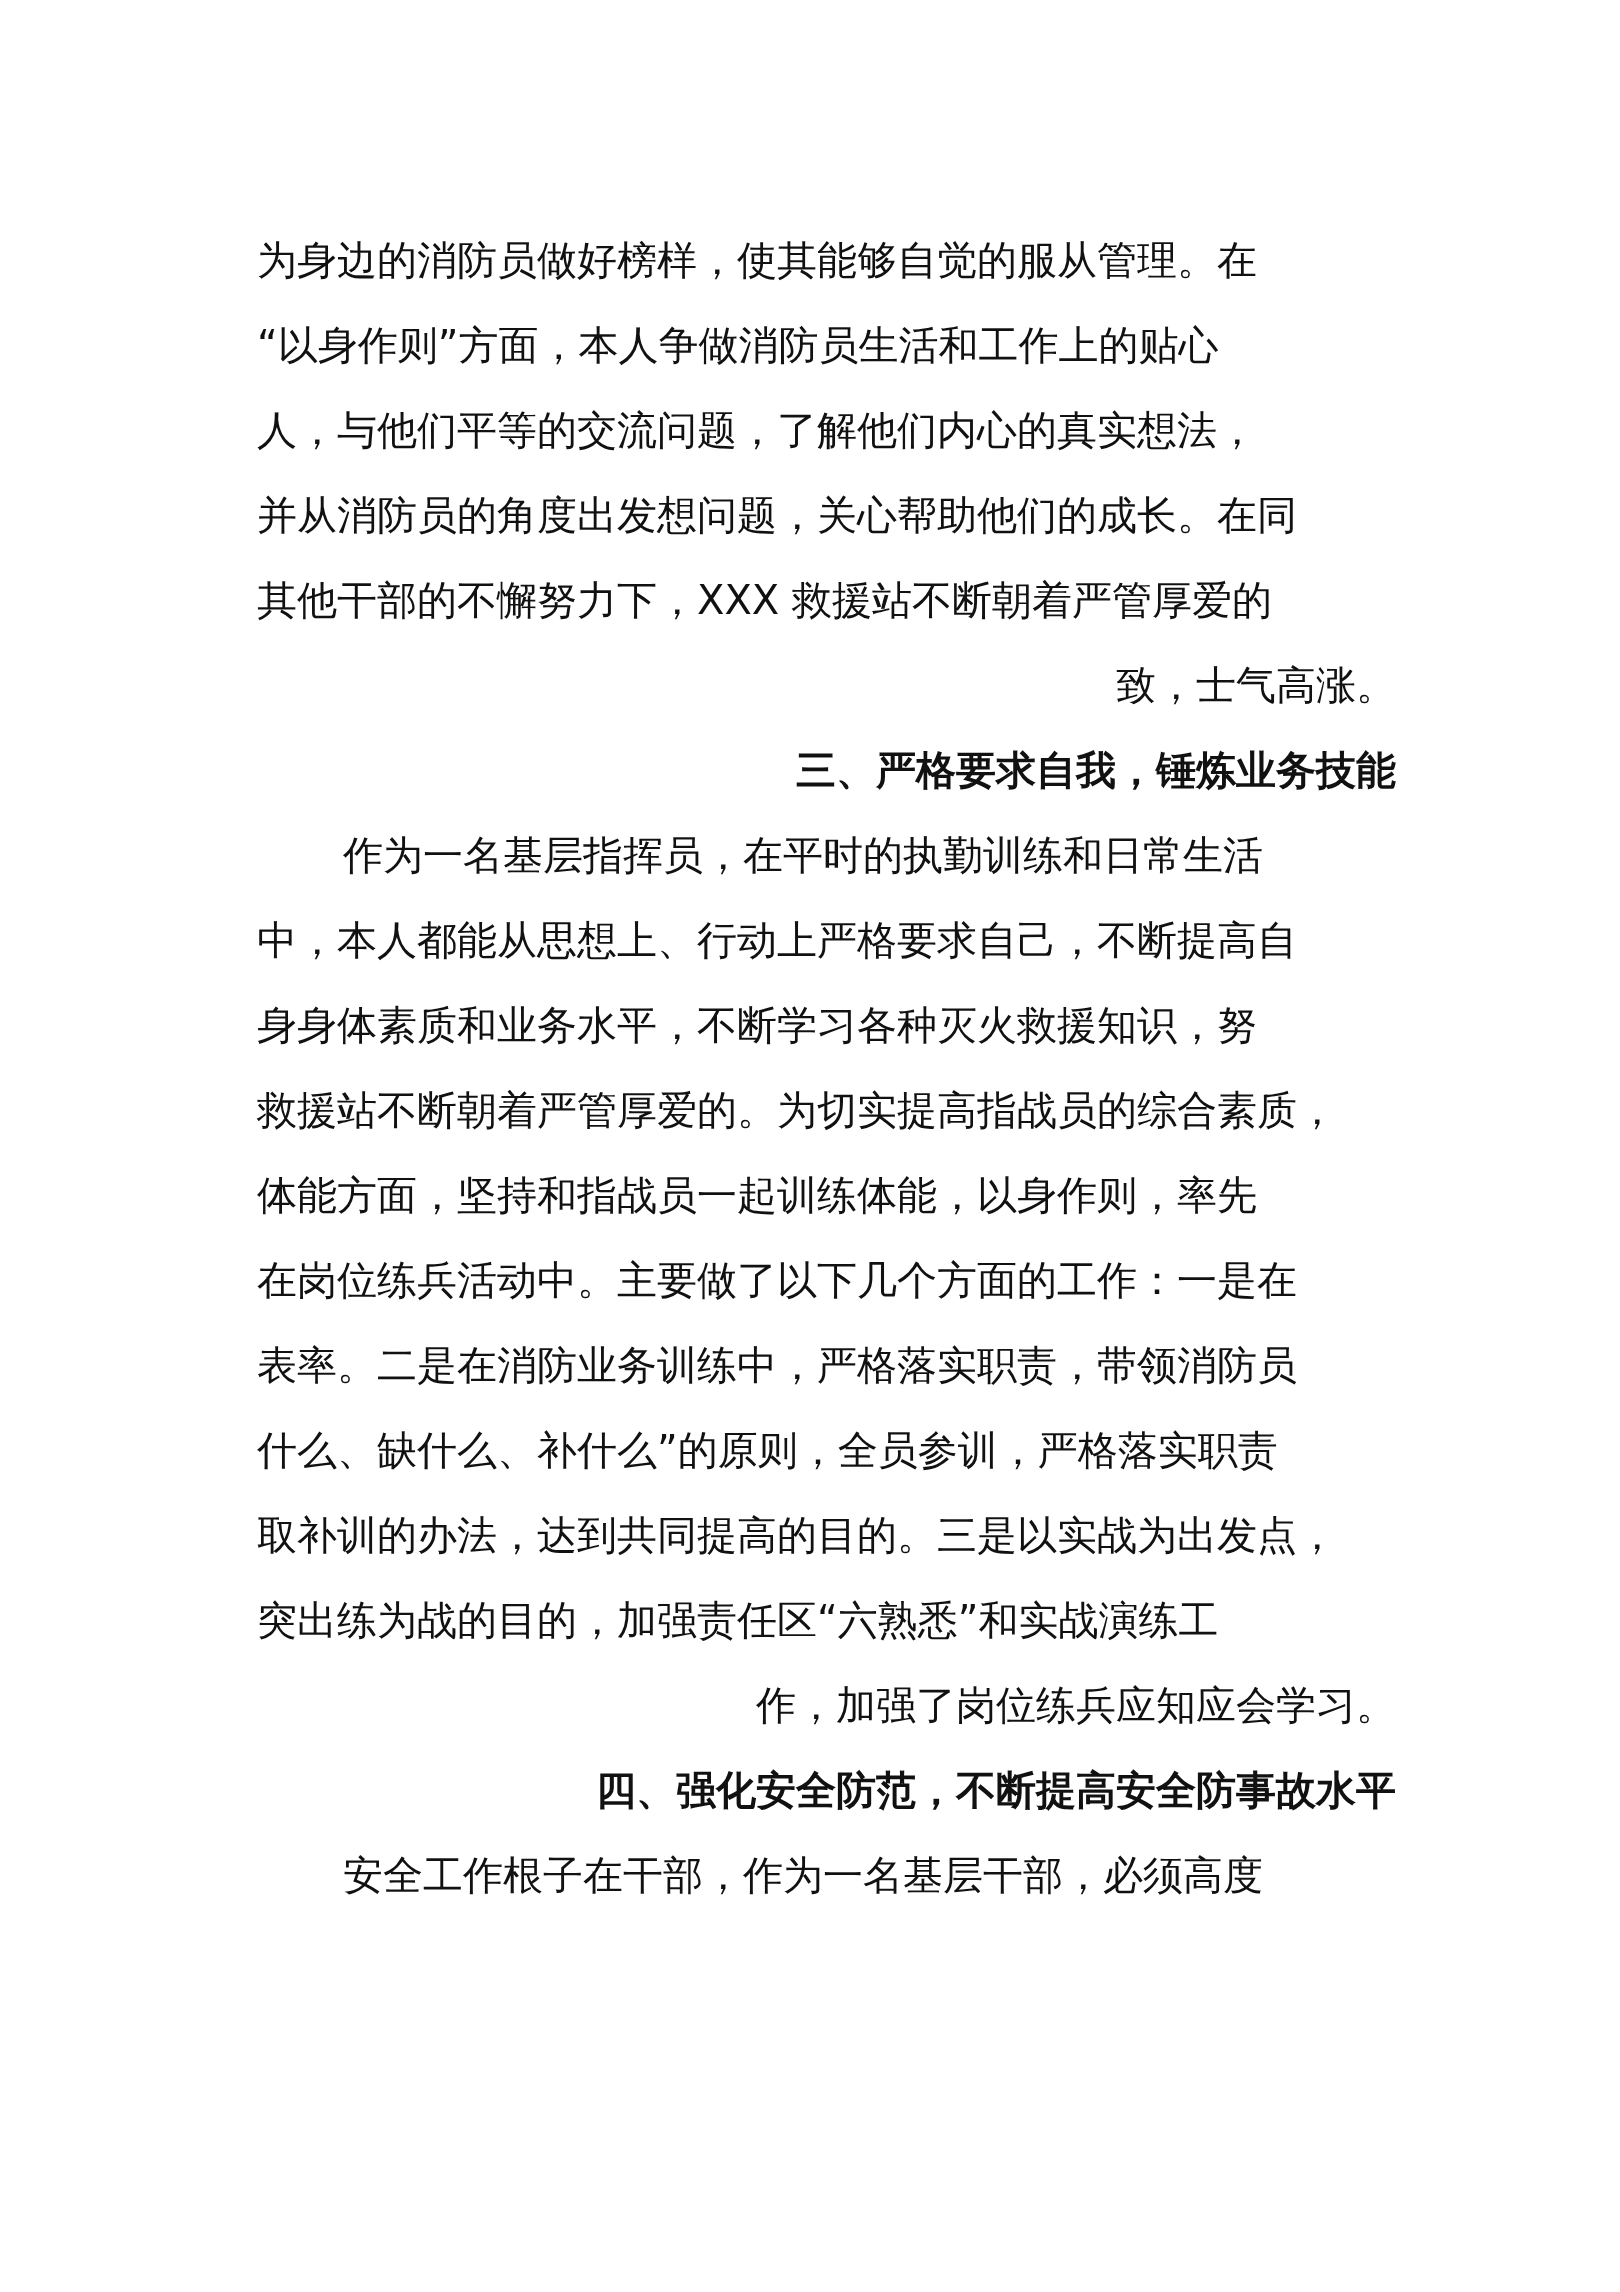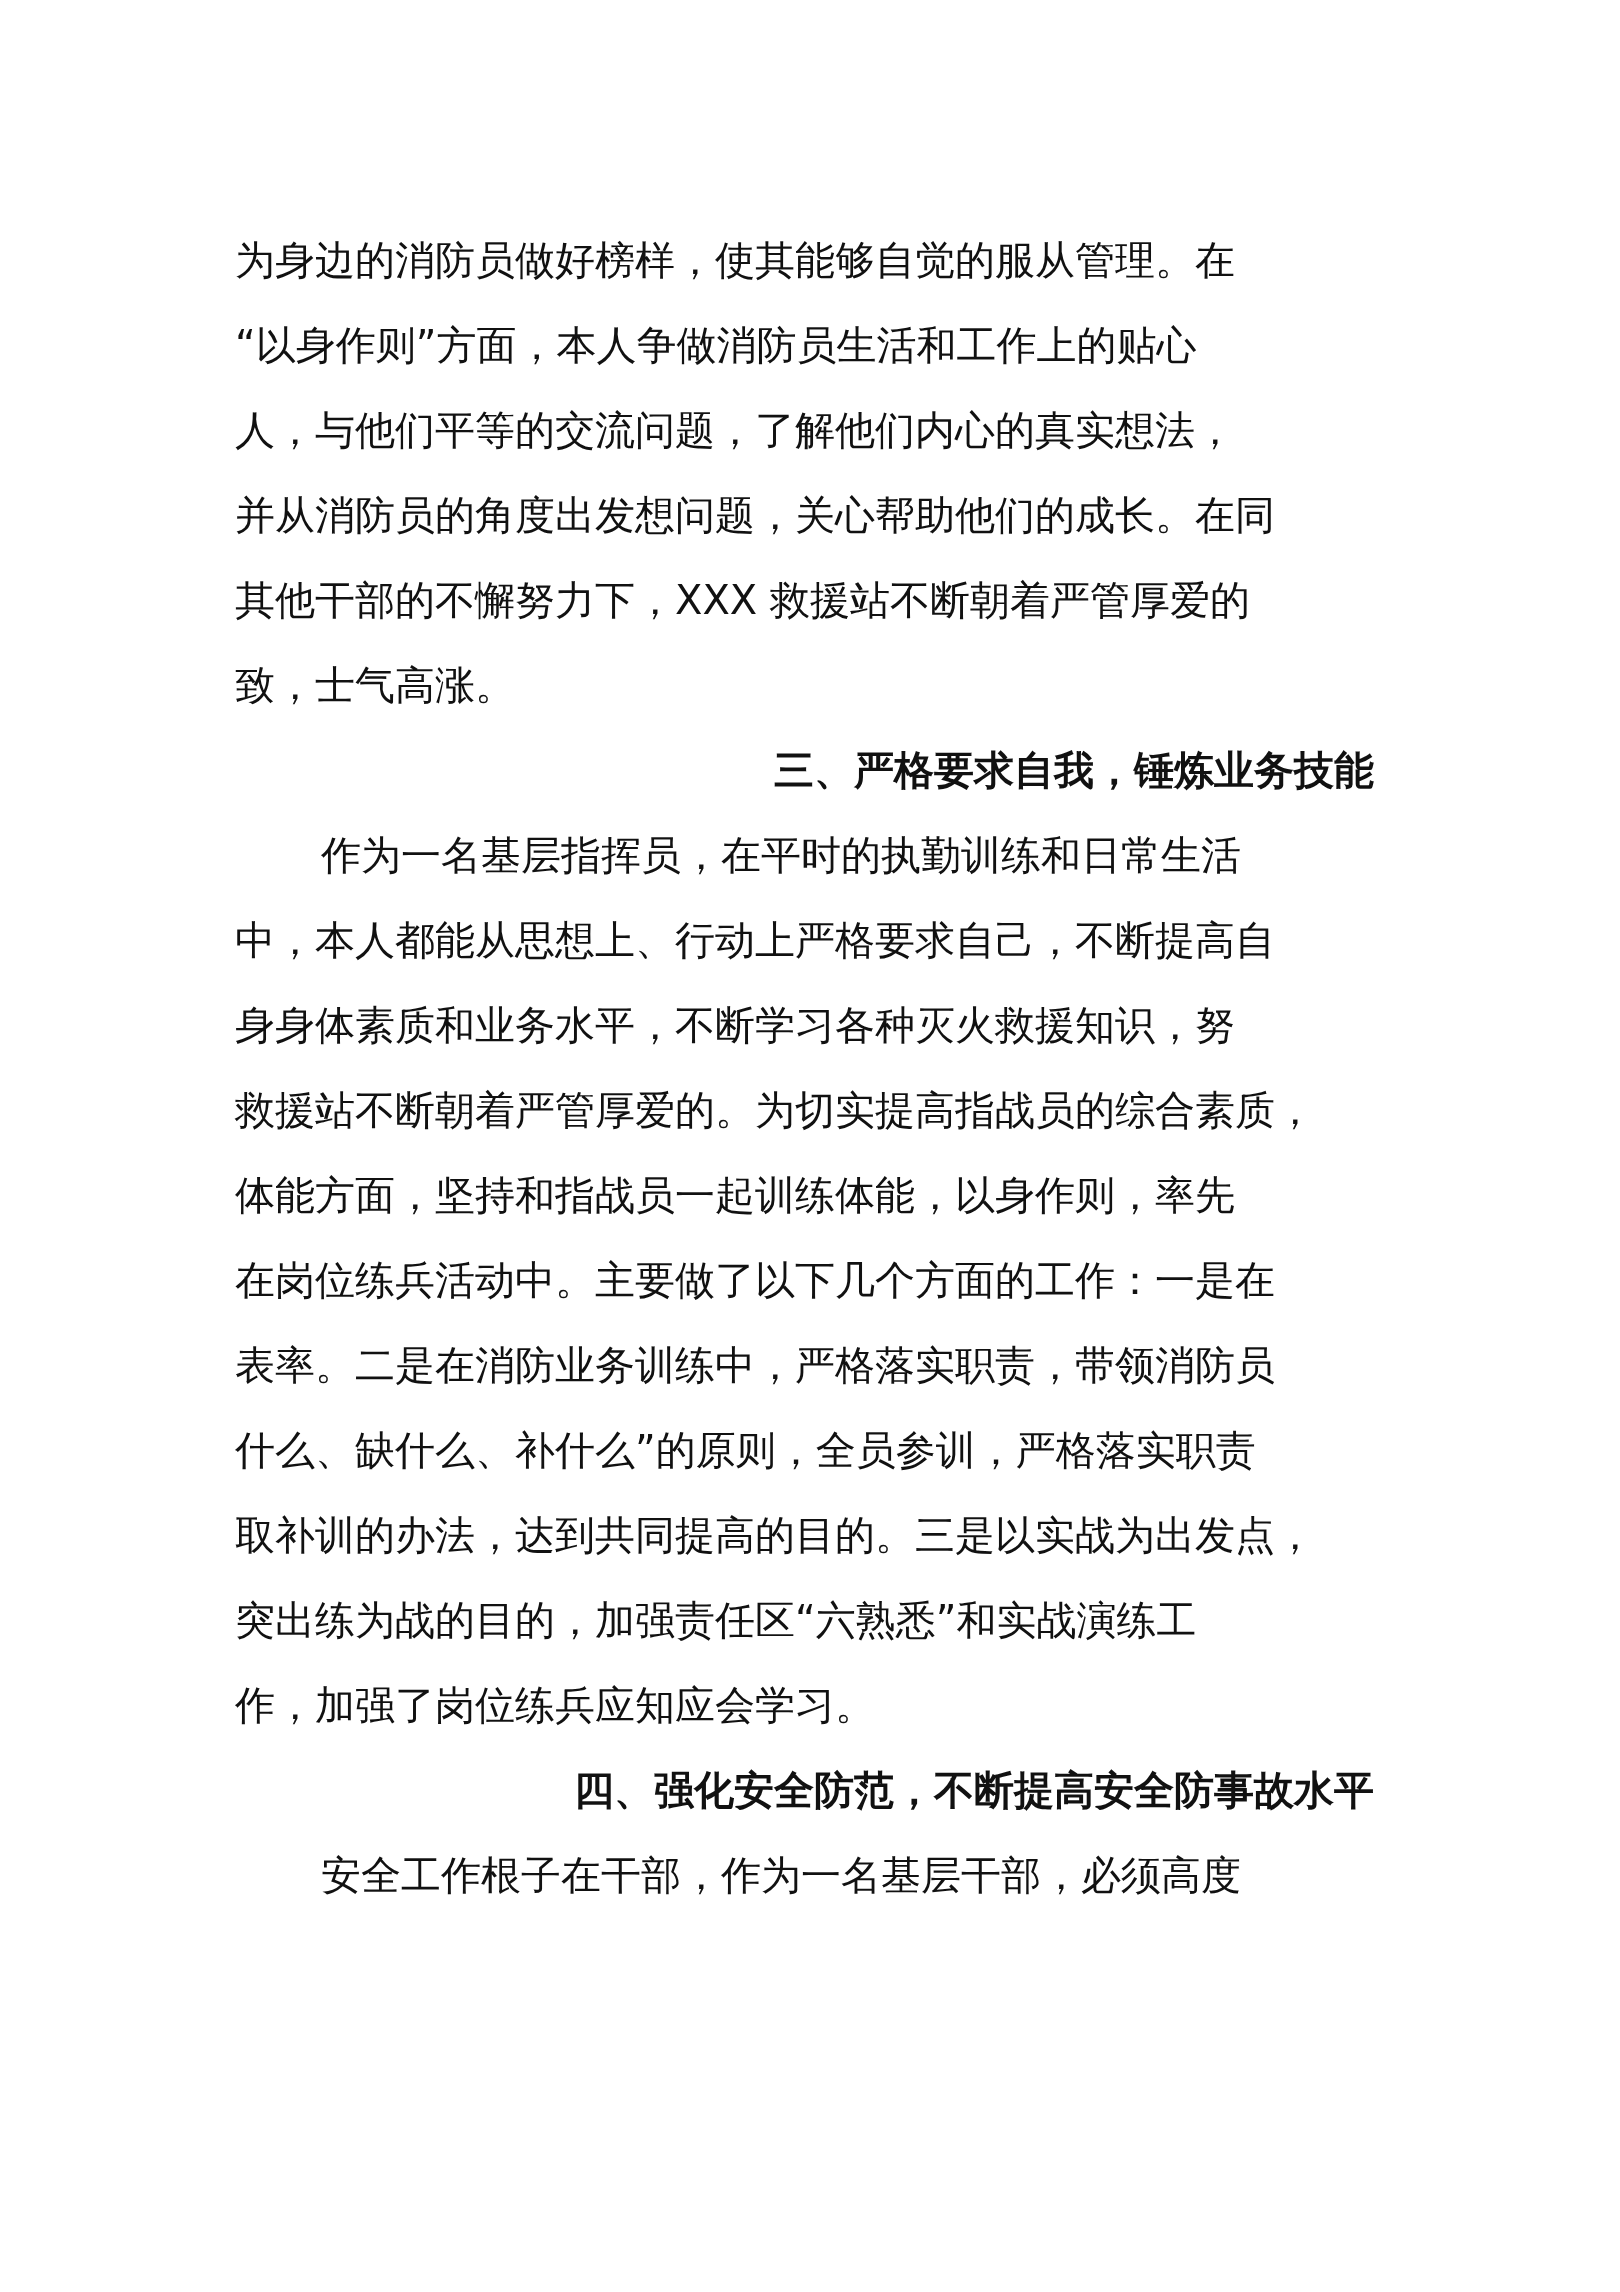--- a/index.html
+++ b/index.html
@@ -1,23 +1,23 @@
 <!DOCTYPE html>
 <html><head>
 <meta charset="utf-8">
 <style>
   html, body { margin: 0; padding: 0; background: #ffffff; }
   body { width: 1620px; height: 2293px; position: relative; overflow: hidden; }
   .page {
-    position: absolute; left: 235px; top: 218px; width: 1139px;
+    position: absolute; left: 257px; top: 218px; width: 1139px;
     font-family: "DejaVu Sans", "Liberation Sans", sans-serif;
     font-size: 40px; line-height: 85px; color: #111111;
   }
   .line { white-space: nowrap; height: 85px; display: flex; justify-content: space-between; }
-  .line.last { justify-content: flex-start; }
+  .line.last { justify-content: flex-end; }
   .line span { display: inline-block; }
   .indent { padding-left: 86px; }
   .heading { font-weight: bold; justify-content: flex-end; }
 </style>
 </head>
 <body>
 
 <div class="page">
   <div>
     <div class="line">

